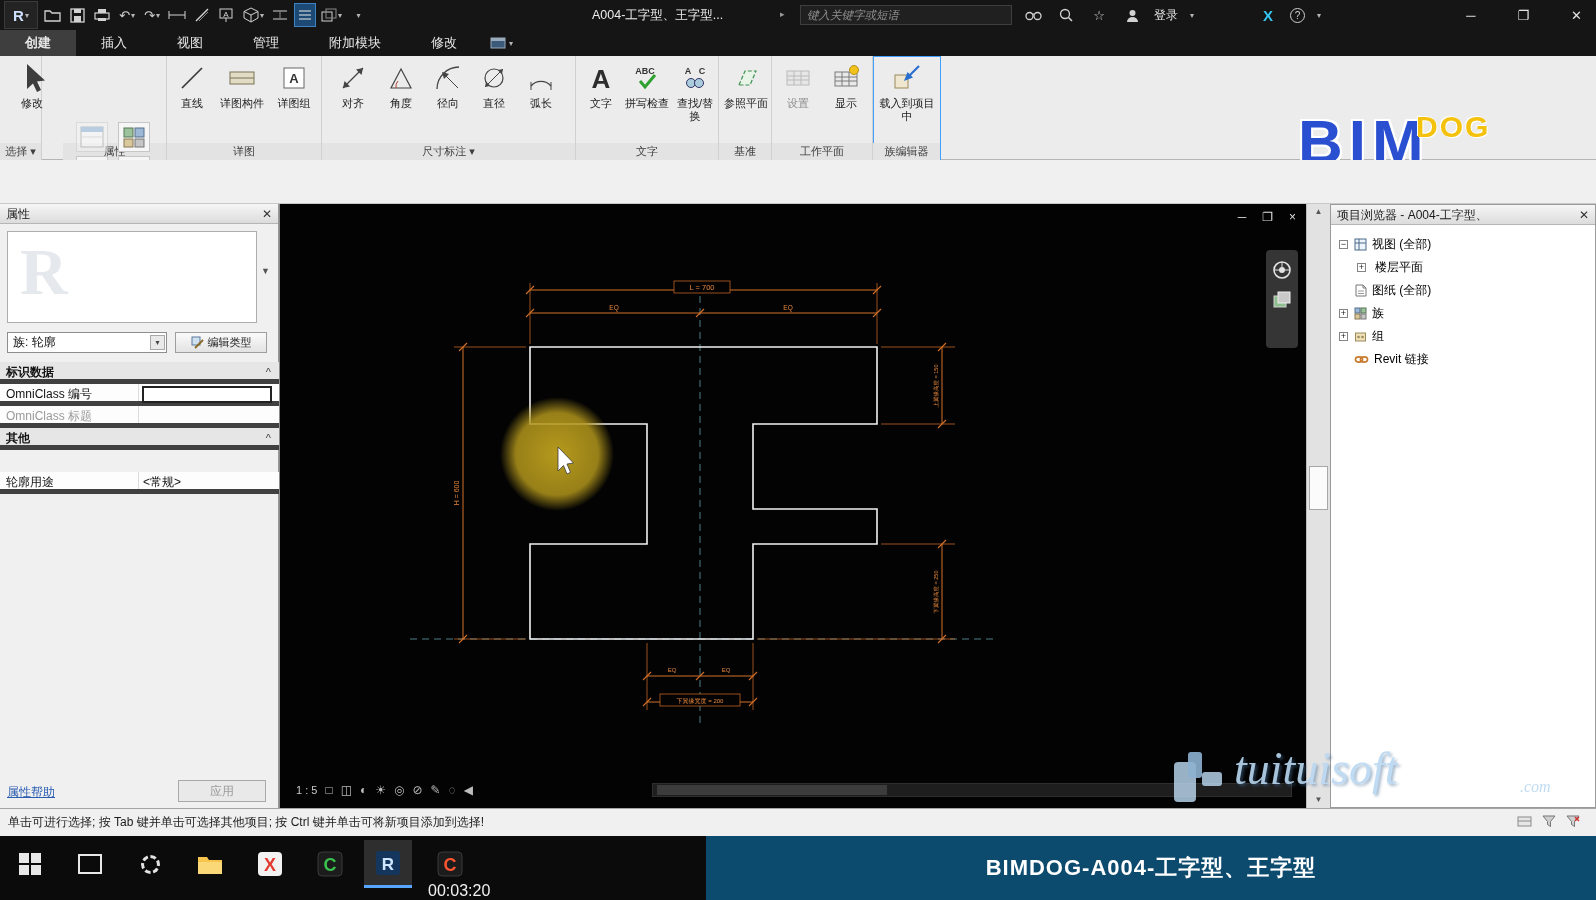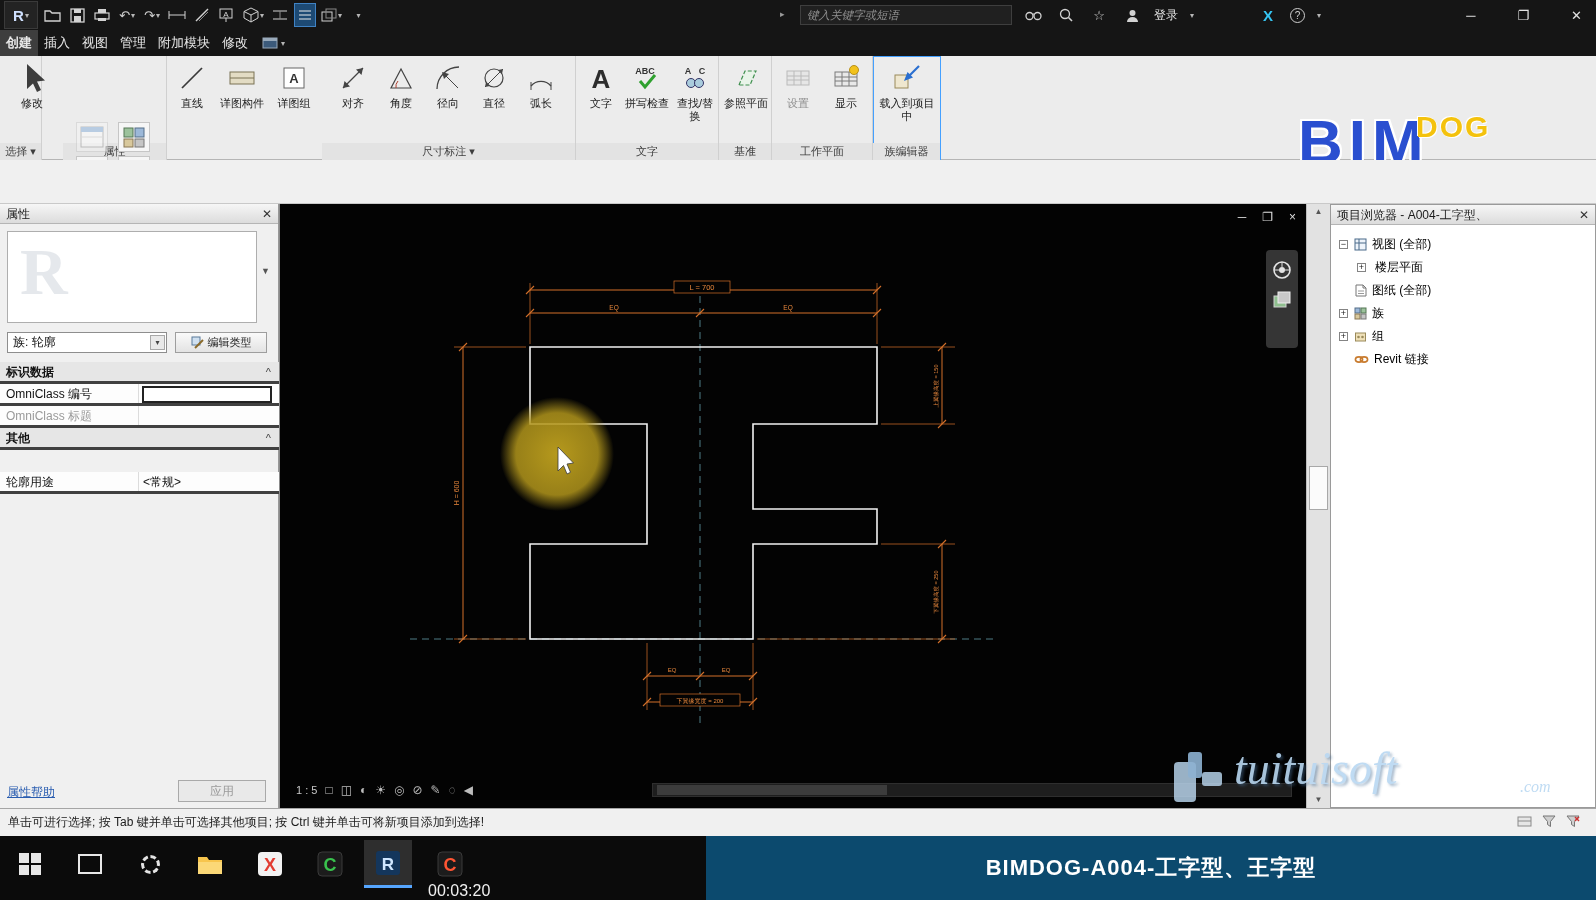--- a/index.html
+++ b/index.html
@@ -17,21 +17,21 @@
   #title-chevron{position:absolute;left:780px;top:9px;font-size:9px;color:#9a9a9a}
   #tb-search{position:absolute;left:800px;top:5px;width:212px;height:20px;background:#202020;border:1px solid #3e3e3e;color:#cfcfcf;font-size:11.5px;padding:0 6px}
   #tb-search::placeholder{color:#8f8f8f;font-style:italic}
   #tb-right{position:absolute;left:1022px;top:0;height:30px;display:flex;align-items:center;gap:11px;color:#d0d0d0}
   #login-label{font-size:12px;color:#e0e0e0}
   .help-circle{width:15px;height:15px;border:1.5px solid #cfcfcf;border-radius:50%;font-size:10px;display:flex;align-items:center;justify-content:center}
   .adsk-x{color:#35c5f2;font-weight:bold;font-size:15px}
   #win-controls{position:absolute;right:14px;top:0;height:30px;display:flex;align-items:center;gap:42px;color:#e3e3e3;font-size:13px}
   
   #ribbon-tabs{position:absolute;left:0;top:30px;width:1596px;height:26px;background:#151515;display:flex;align-items:stretch;color:#e8e8e8;font-size:13px}
-  .rtab{padding:0 6px;display:flex;align-items:center}
+  .rtab{padding:0 25px;display:flex;align-items:center}
   .rtab.active{background:#3e3e3e;font-weight:bold}
   .rtab-extra{display:flex;align-items:center;gap:2px;padding:0 8px;color:#cfcfcf}
   
   #ribbon{position:absolute;left:0;top:56px;width:1596px;height:104px;background:#ececec;border-bottom:1px solid #b5b5b5}
   .rpanel{position:absolute;top:0;height:104px;border-right:1px solid #d0d0d0}
   .rpanel.hl{outline:1px solid #44a0ff;outline-offset:-1px}
   .rpname{position:absolute;left:0;right:0;top:87px;height:17px;font-size:11px;color:#3d3d3d;text-align:center;line-height:16px;background:#e3e3e3}
   .rbtn{position:absolute;top:3px;display:flex;flex-direction:column;align-items:center}
   .rbtn .ric{height:38px;display:flex;align-items:center;justify-content:center}
   .rbtn .rlb{font-size:11px;line-height:13px;color:#222;text-align:center}
@@ -47,21 +47,21 @@
   
   #props{position:absolute;left:0;top:204px;width:279px;height:604px;background:#f0f0f0;border-right:1px solid #979797}
   .panelhead{position:absolute;left:0;top:0;width:100%;height:20px;background:linear-gradient(#f6f6f6,#dcdcdc);border-bottom:1px solid #b5b5b5;font-size:12px;line-height:20px;padding-left:6px;color:#1a1a1a}
   .panelclose{position:absolute;right:6px;top:0;line-height:20px;font-size:12px;color:#333}
   #ppreview{position:absolute;left:7px;top:27px;width:250px;height:92px;background:#fff;border:1px solid #aeaeae;overflow:hidden}
   .ghostR{position:absolute;left:12px;top:2px;font-size:66px;font-weight:bold;color:rgba(110,125,150,.18);font-family:"Liberation Serif",serif}
   #pprev-dd{position:absolute;left:261px;top:62px;font-size:9px;color:#555}
   #pfam{position:absolute;left:7px;top:128px;width:160px;height:21px;background:#fff;border:1px solid #8e8e8e;font-size:12px;line-height:19px;padding-left:5px}
   #pfam .cv{position:absolute;right:1px;top:2px;width:15px;height:15px;background:#e9e9e9;border:1px solid #a8a8a8;font-size:8px;text-align:center;line-height:14px;color:#444}
   #pet{position:absolute;left:175px;top:128px;width:92px;height:21px;background:linear-gradient(#fafafa,#e3e3e3);border:1px solid #9e9e9e;font-size:11px;display:flex;align-items:center;justify-content:center;gap:4px;color:#222}
-  .prow{position:absolute;left:0;width:279px;height:22px;border-bottom:3px solid #404040;font-size:12px;background:#fdfdfd}
+  .prow{position:absolute;left:0;width:279px;height:22px;border-bottom:5px solid #404040;font-size:12px;background:#fdfdfd}
   .prow .lab{position:absolute;left:6px;top:0;line-height:21px;width:128px;white-space:nowrap}
   .prow .val{position:absolute;left:138px;top:0;right:0;bottom:0;border-left:1px solid #dcdcdc;padding-left:4px;line-height:21px}
   .prow.psec{background:#e6e6e6;font-weight:bold}
   .prow .chev{position:absolute;right:8px;top:0;line-height:20px;font-weight:normal;font-size:11px;color:#444}
   .prow.disabled .lab{color:#9a9a9a}
   #omni-input{position:absolute;left:3px;top:2px;width:130px;height:17px;border:2px solid #222;background:#fff}
   .cb{position:absolute;left:6px;top:5px;width:12px;height:12px;border:1px solid #707070;background:#fff}
   #phelp{position:absolute;left:7px;top:580px;color:#2a5db0;text-decoration:underline;font-size:12px}
   #papply{position:absolute;left:178px;top:576px;width:88px;height:22px;background:#e9e9e9;border:1px solid #a9a9a9;color:#9b9b9b;text-align:center;line-height:20px;font-size:12px}
   
@@ -169,20 +169,21 @@
         <svg width="16" height="14">
           <rect x="1" y="4" width="10" height="9" fill="none" stroke="#d2d2d2"></rect>
           <rect x="5" y="1" width="10" height="9" fill="none" stroke="#8a8a8a"></rect>
         </svg>
         <span class="dd">▾</span>
       </div>
     <div class="qi">
         <span class="dd">▾</span>
       </div>
   </div>
+  <div id="doc-title">A004-工字型、王字型...</div>
   <span id="title-chevron">▸</span>
   <input id="tb-search" placeholder="键入关键字或短语" style="">
   <div id="tb-right">
     <span class="qi">
         <svg width="17" height="12">
           <circle cx="4.5" cy="7" r="3.5" fill="none" stroke="#d2d2d2" stroke-width="1.3"></circle>
           <circle cx="12.5" cy="7" r="3.5" fill="none" stroke="#d2d2d2" stroke-width="1.3"></circle>
           <line x1="8" y1="5" x2="9" y2="5" stroke="#d2d2d2"></line>
         </svg>
       </span>
@@ -268,20 +269,23 @@
         <line x1="4" y1="16" x2="20" y2="16" stroke="#666"></line>
       </svg>
     </div>
   <div class="ptile" style="left:118px;top:100px">
       <svg width="24" height="22">
         <rect x="1" y="1" width="22" height="20" fill="#eef4fb" stroke="#8a8a8a"></rect>
         <text x="12" y="16" font-size="13" font-weight="bold" fill="#3a6ea5" text-anchor="middle">fx</text>
       </svg>
     </div>
 
+  <div class="rpanel" style="left:167px;width:155px">
+    <div class="rpname">详图</div>
+  </div>
   <div class="rbtn" style="left:170px;width:44px">
     <span class="ric">
         <svg width="30" height="30">
           <line x1="5" y1="25" x2="25" y2="5" stroke="#3a3a3a" stroke-width="1.7"></line>
         </svg>
       </span>
     <span class="rlb">直线</span>
   </div>
   <div class="rbtn" style="left:218px;width:48px">
     <span class="ric">

